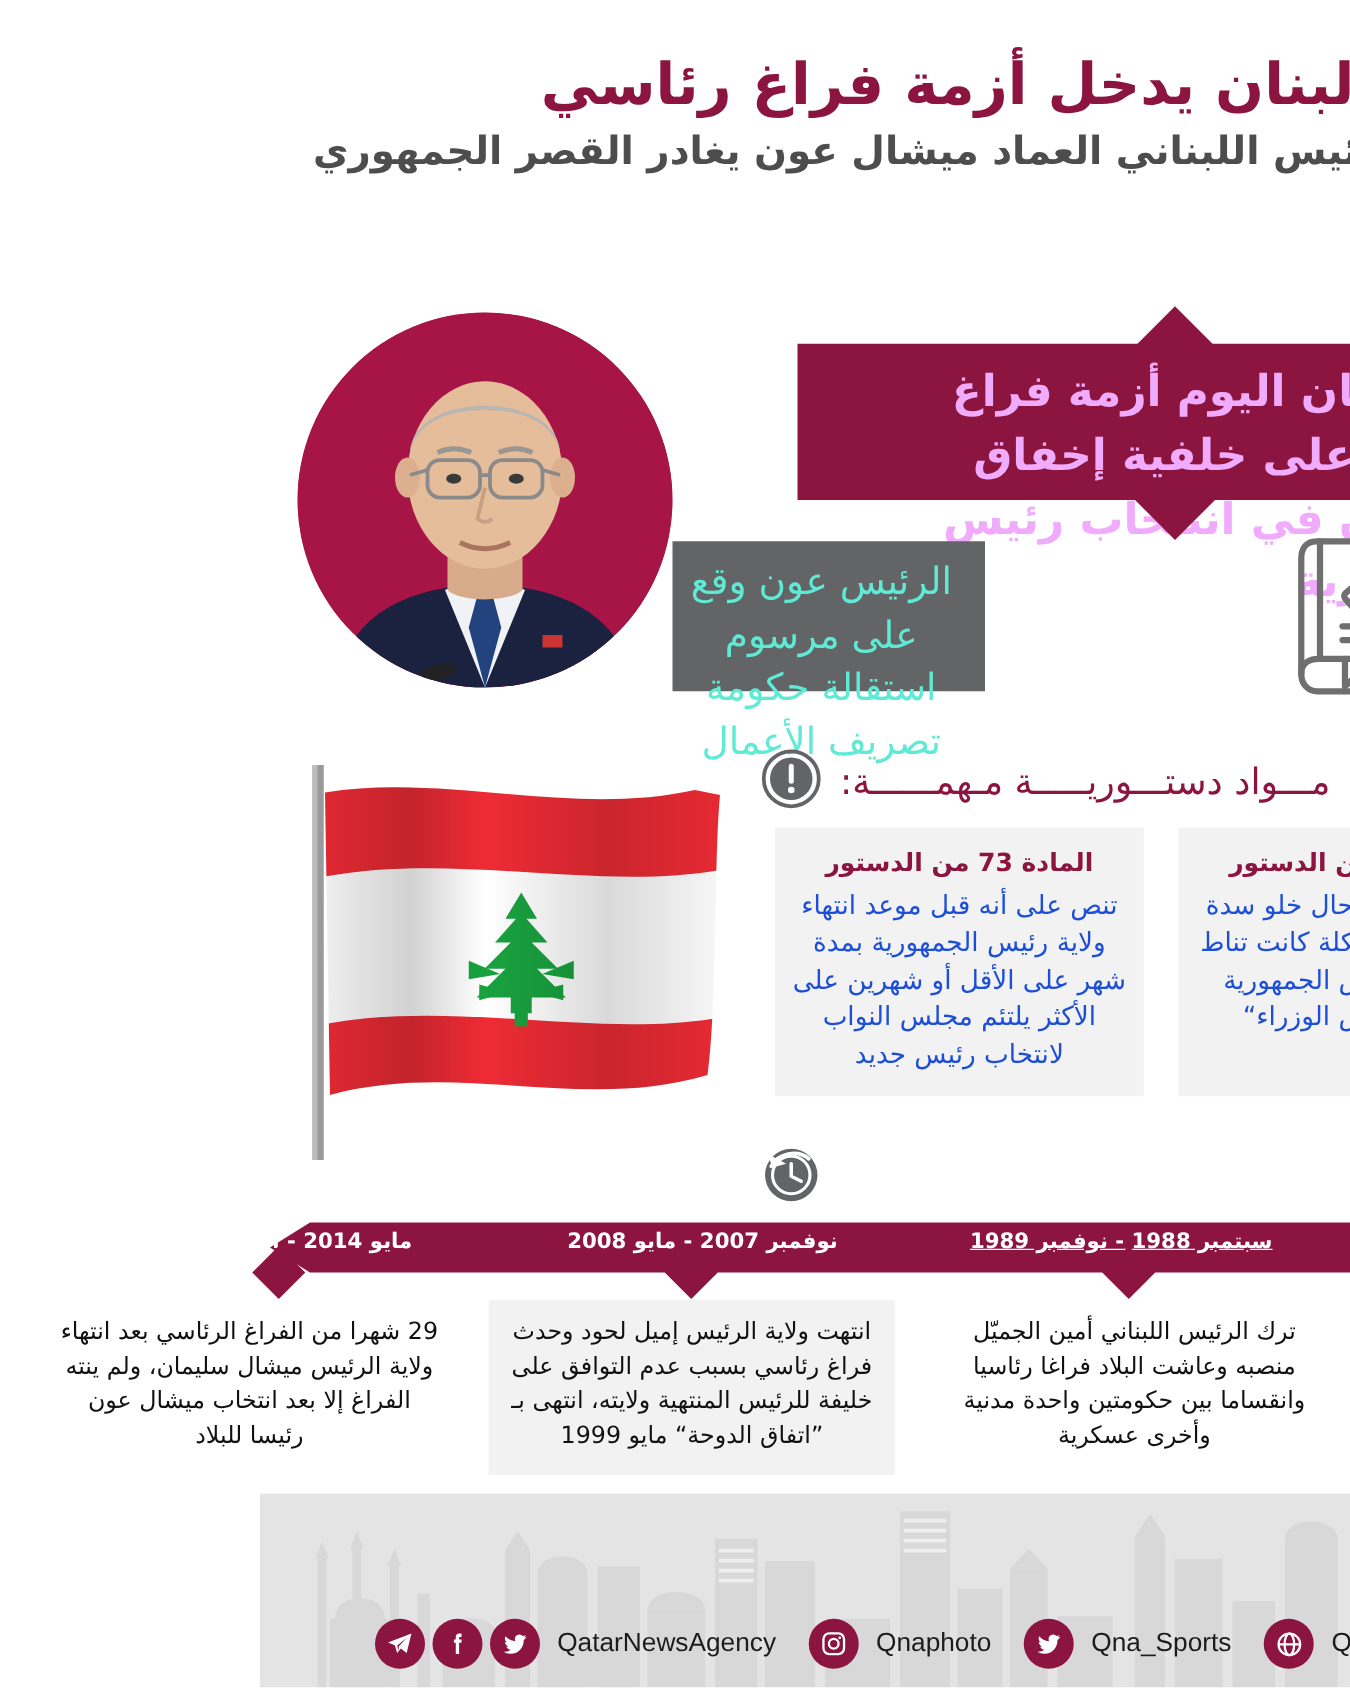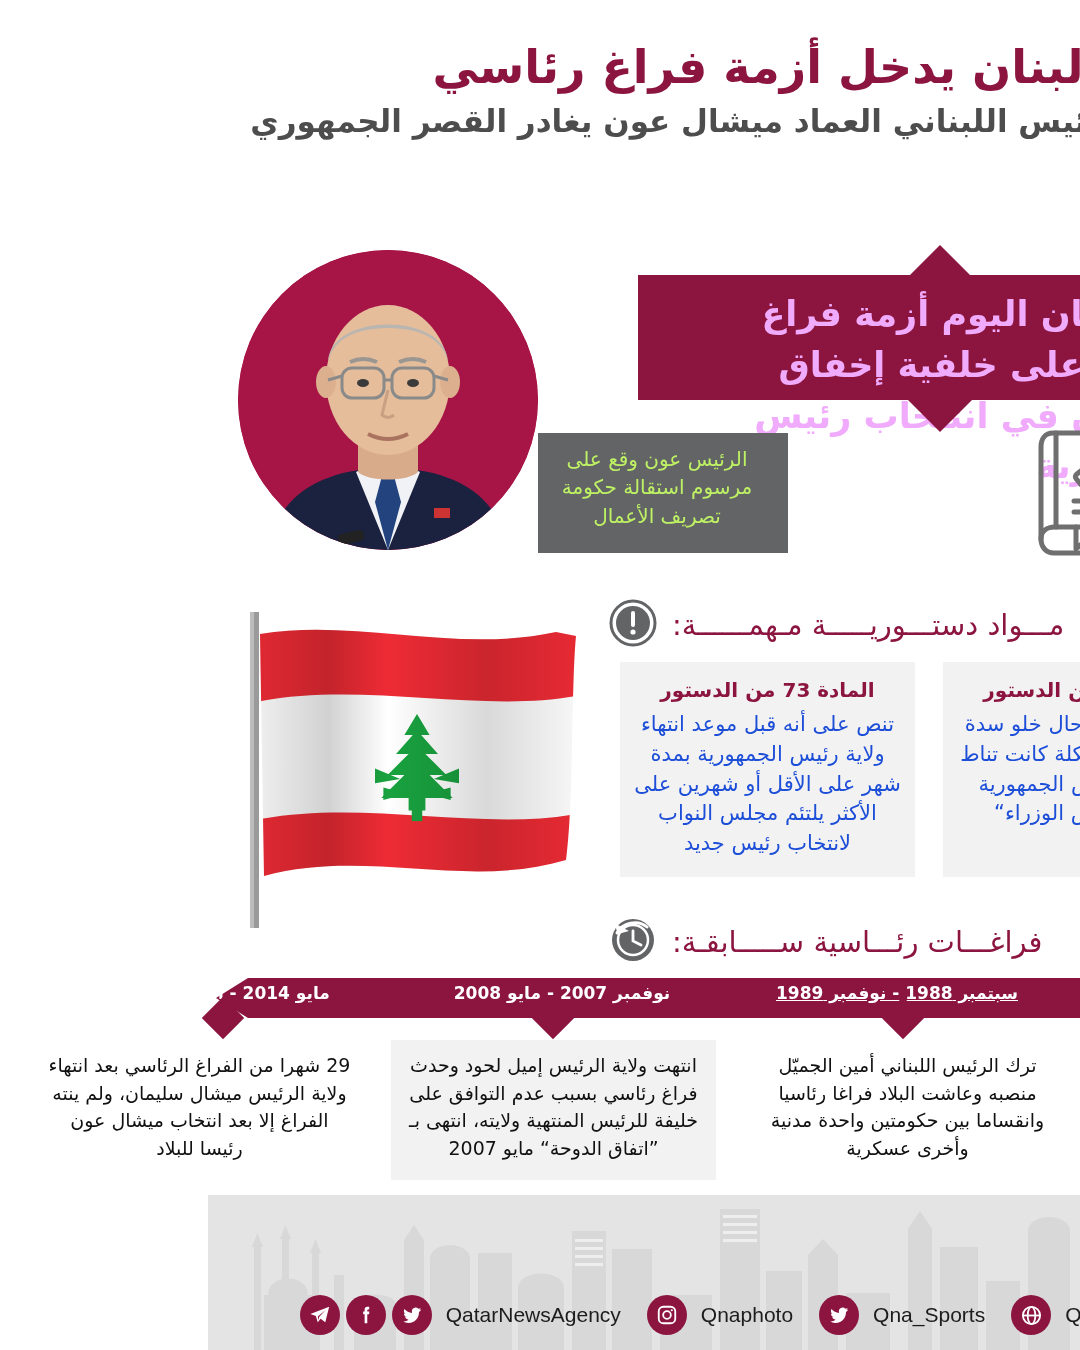--- a/index.html
+++ b/index.html
@@ -57,21 +57,21 @@
     border-left:32px solid transparent; border-right:32px solid transparent;
     border-top:32px solid #8C1540;
   }
 
   
   .gray-box {
     position:absolute; left:330px; top:433px; width:250px; height:120px;
     background:#636466;
   }
   .gray-box-text {
-    color:#bef264; font-size:20px; line-height:1.42; text-align:center;
+    color:#5eead4; font-size:30px; line-height:1.42; text-align:center;
     direction:rtl; padding:12px 14px 0 2px;
   }
 
   
   .lawbook { position:absolute; left:820px; top:415px; }
 
   
   .flag { position:absolute; left:28px; top:598px; }
 
   
@@ -317,34 +317,33 @@
   <div class="sec-head sec2-head">
     <span class="sec-icon">
       <svg width="50" height="50" viewBox="0 0 50 50">
         <circle cx="25" cy="25" r="21" fill="#636466"></circle>
         <circle cx="25" cy="25" r="15" fill="none" stroke="#fff" stroke-width="2.5"></circle>
         <path d="M25 16 L25 26 L33 30" fill="none" stroke="#fff" stroke-width="2.8" stroke-linecap="round"></path>
         <path d="M9 18 C14 8, 30 4, 39 12" fill="none" stroke="#fff" stroke-width="3" stroke-linecap="round"></path>
         <path d="M6 8 L10 19 L21 16 Z" fill="#fff"></path>
       </svg>
     </span>
-    <span class="sec-title">فراغـــات رئـــاسية ســـــابقـة:</span>
   </div>
 
   <div class="tl-arrow-left"></div>
   <div class="tl-bar"></div>
   <div class="tl-date tl-d1">سبتمبر 1988 - نوفمبر 1989</div>
   <div class="tl-date tl-d2">نوفمبر 2007 - مايو 2008</div>
   <div class="tl-date tl-d3">مايو 2014 - أكتوبر 2016</div>
   <div class="tl-diamond tl-dia1"></div>
   <div class="tl-diamond tl-dia2"></div>
   <div class="tl-diamond tl-dia3"></div>
 
   <div class="tl-card tl-c1">ترك الرئيس اللبناني أمين الجميّل منصبه وعاشت البلاد فراغا رئاسيا وانقساما بين حكومتين واحدة مدنية وأخرى عسكرية</div>
-  <div class="tl-card tl-c2">انتهت ولاية الرئيس إميل لحود وحدث فراغ رئاسي بسبب عدم التوافق على خليفة للرئيس المنتهية ولايته، انتهى بـ ”اتفاق الدوحة“ مايو 2007</div>
+  <div class="tl-card tl-c2">انتهت ولاية الرئيس إميل لحود وحدث فراغ رئاسي بسبب عدم التوافق على خليفة للرئيس المنتهية ولايته، انتهى بـ ”اتفاق الدوحة“ مايو 1999</div>
   <div class="tl-card tl-c3">29 شهرا من الفراغ الرئاسي بعد انتهاء ولاية الرئيس ميشال سليمان، ولم ينته الفراغ إلا بعد انتخاب ميشال عون رئيسا للبلاد</div>
 
   <div class="footer">
     <svg class="skyline" width="1080" height="155" viewBox="0 0 1080 155">
       <g fill="#d8d8d8">
 
         <rect x="46" y="52" width="7" height="103"></rect>
         <rect x="74" y="44" width="7" height="111"></rect>
         <rect x="104" y="58" width="7" height="97"></rect>
         <path d="M44 52 L49.5 38 L55 52 Z"></path>

